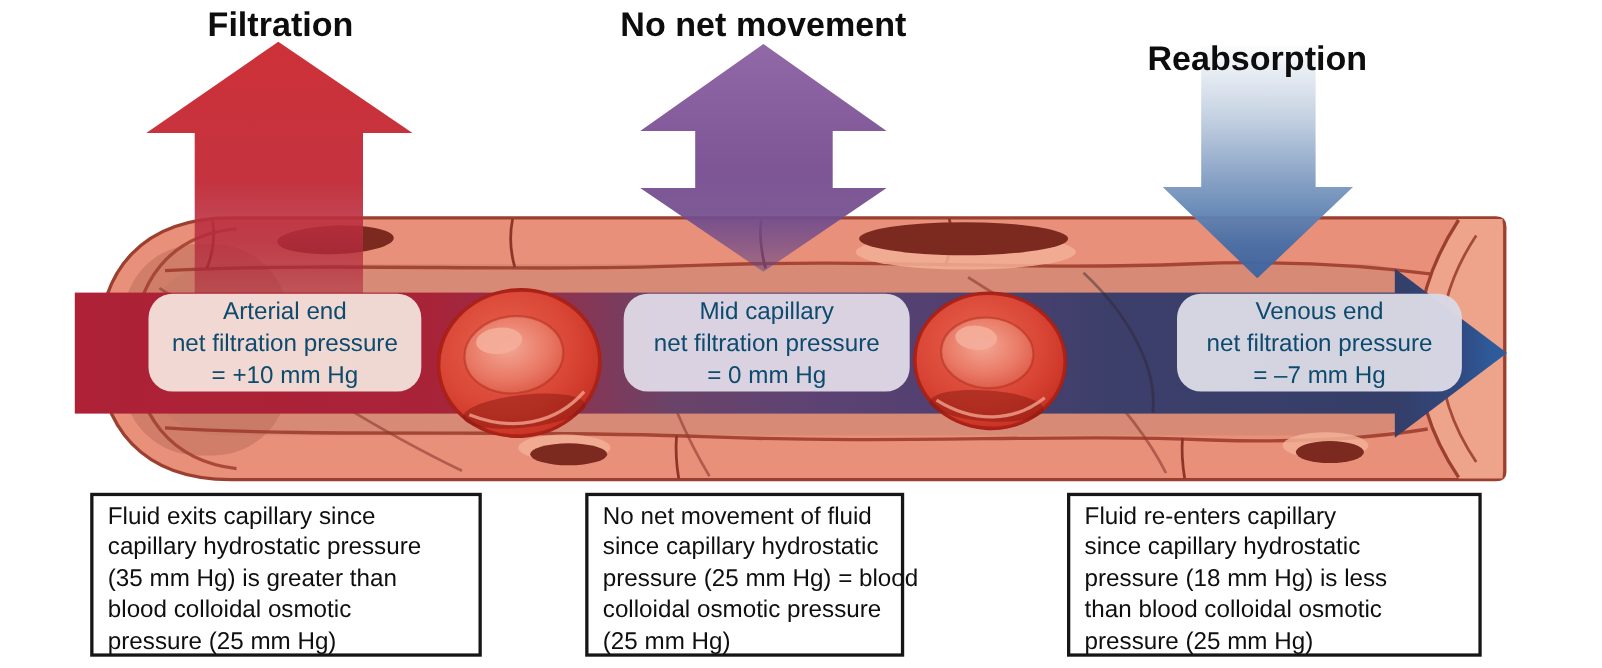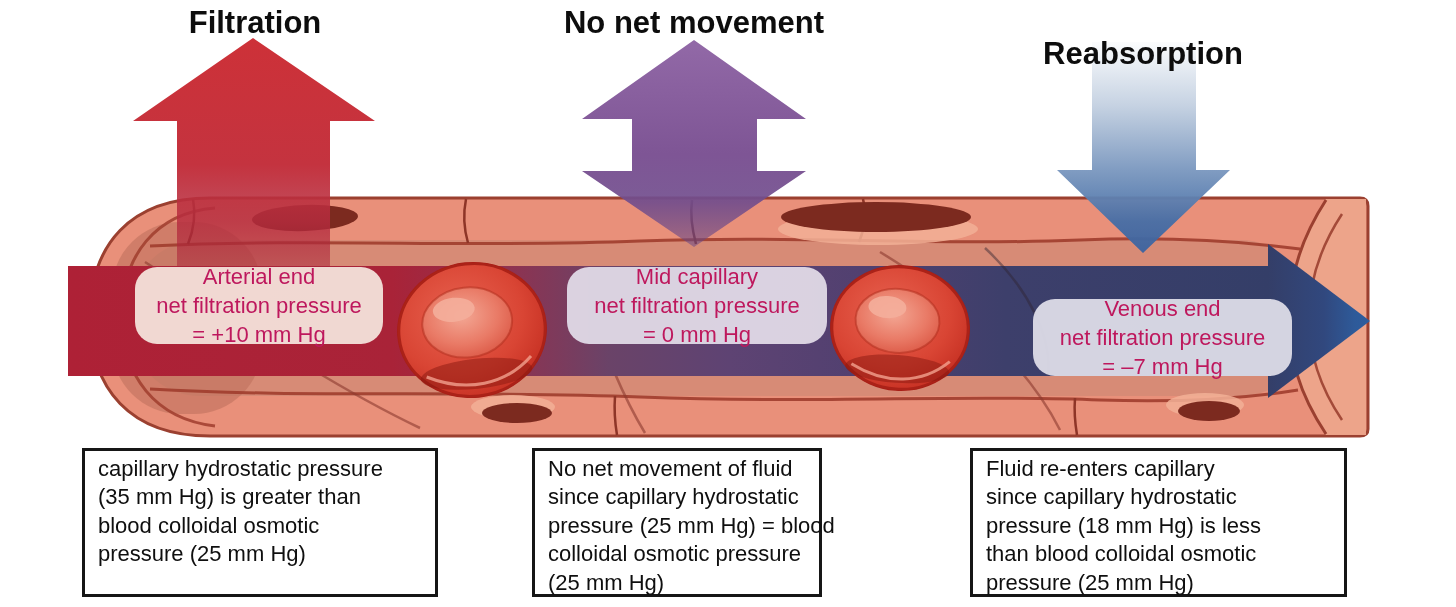--- a/index.html
+++ b/index.html
@@ -9,27 +9,27 @@
   }
   .figure-svg{position:absolute;left:0;top:0;}
   .flow-label{
     position:absolute;top:5px;transform:translateX(-50%);
     font-weight:bold;font-size:31px;color:#0d0d0d;white-space:nowrap;
   }
   .flow-label.l1{left:255px;}
   .flow-label.l2{left:694px;text-align:right;}
   .flow-label.l3{left:1143px;margin-top:31px;}
   .pill{
-    position:absolute;top:267px;height:77px;border-radius:22px;
+    position:absolute;top:267px;height:89px;border-radius:22px;
     display:flex;flex-direction:column;justify-content:center;align-items:center;
-    font-size:22px;line-height:29px;color:#be185d;text-align:center;
+    font-size:22px;line-height:29px;color:#0c4a6e;text-align:center;
   }
   .pill.p1{left:135px;width:248px;background:rgba(243,222,216,0.97);}
   .pill.p2{left:567px;width:260px;background:rgba(222,215,228,0.97);}
-  .pill.p3{left:1033px;width:259px;background:rgba(218,217,229,0.97);margin-top:32px;}
+  .pill.p3{left:1070px;width:259px;background:rgba(218,217,229,0.97);}
   .pill span{display:block;white-space:nowrap;}
   .explain{
     position:absolute;top:448px;height:149px;background:#ffffff;
     border:3px solid #161616;box-sizing:border-box;
     font-size:22px;line-height:28.4px;color:#0f0f0f;
     padding:4px 8px 0 13px;
   }
   .explain span{display:block;white-space:nowrap;}
   .explain.b1{left:82px;width:356px;}
   .explain.b2{left:532px;width:290px;}
@@ -172,20 +172,21 @@
     <span>net filtration pressure</span>
     <span>= 0 mm Hg</span>
   </div>
   <div class="pill p3">
     <span>Venous end</span>
     <span>net filtration pressure</span>
     <span>= –7 mm Hg</span>
   </div>
 
   <div class="explain b1">
+    <span>Fluid exits capillary since</span>
     <span>capillary hydrostatic pressure</span>
     <span>(35 mm Hg) is greater than</span>
     <span>blood colloidal osmotic</span>
     <span>pressure (25 mm Hg)</span>
   </div>
   <div class="explain b2">
     <span>No net movement of fluid</span>
     <span>since capillary hydrostatic</span>
     <span>pressure (25 mm Hg) = blood</span>
     <span>colloidal osmotic pressure</span>

